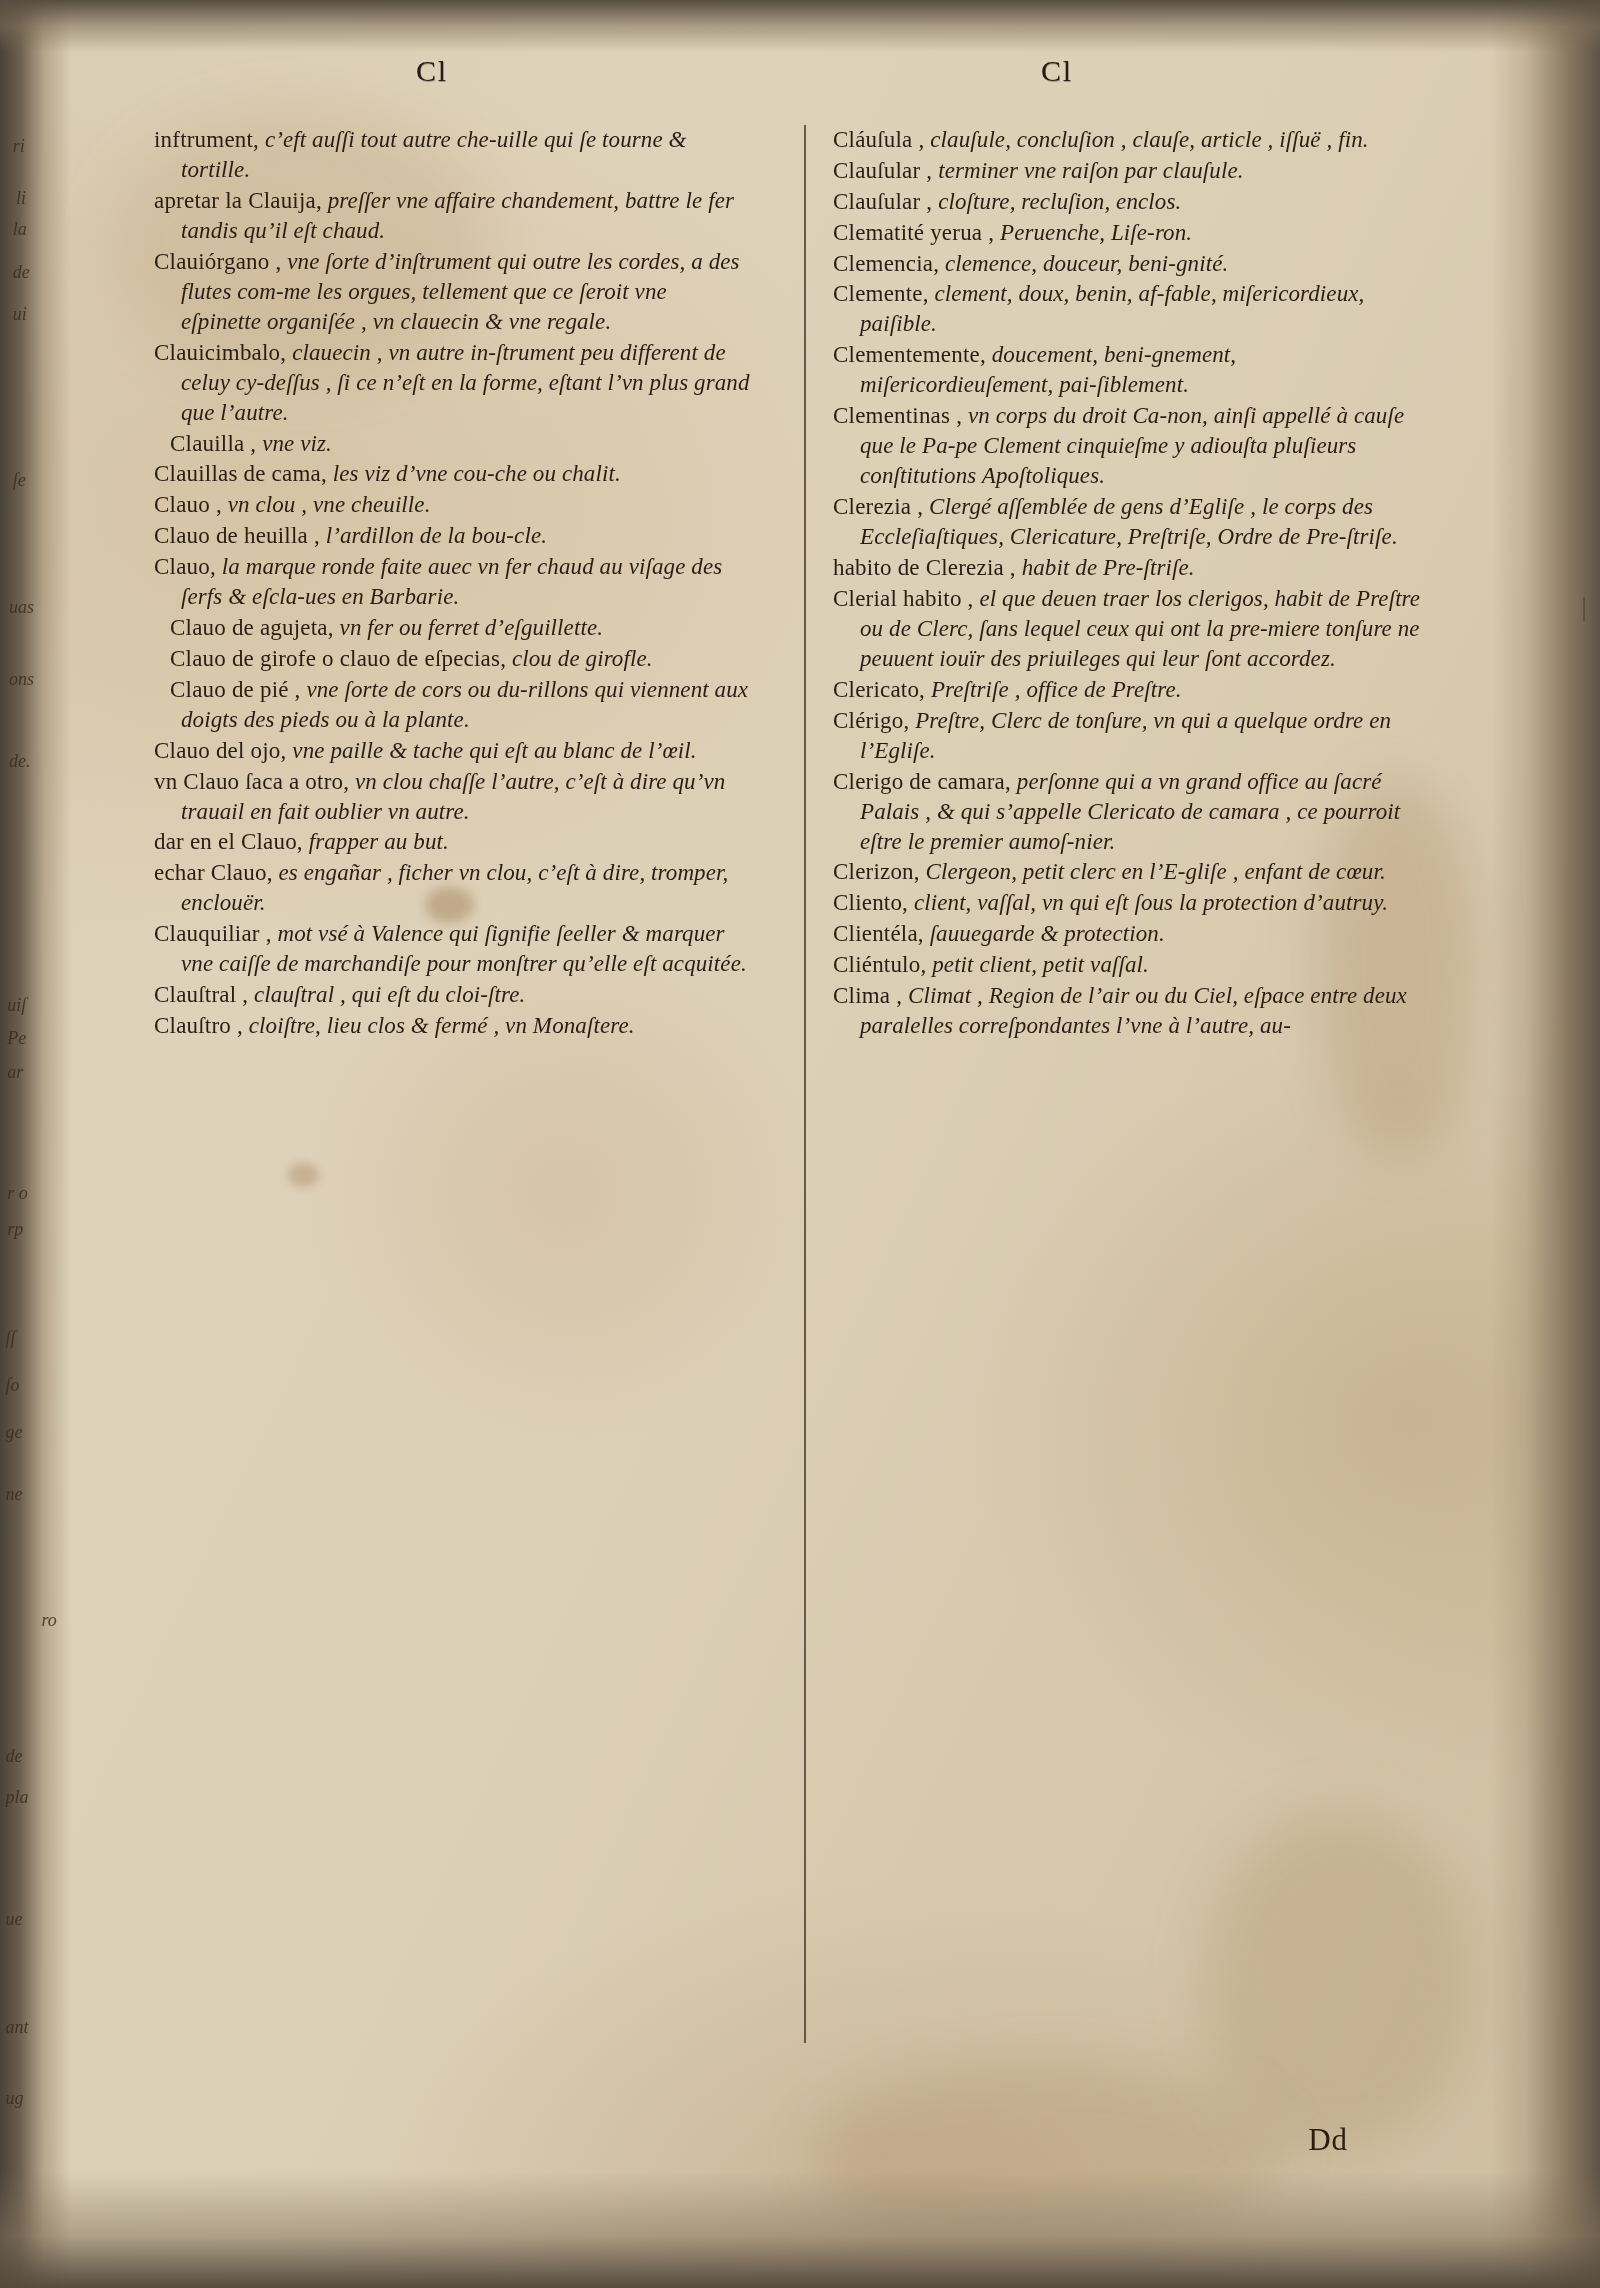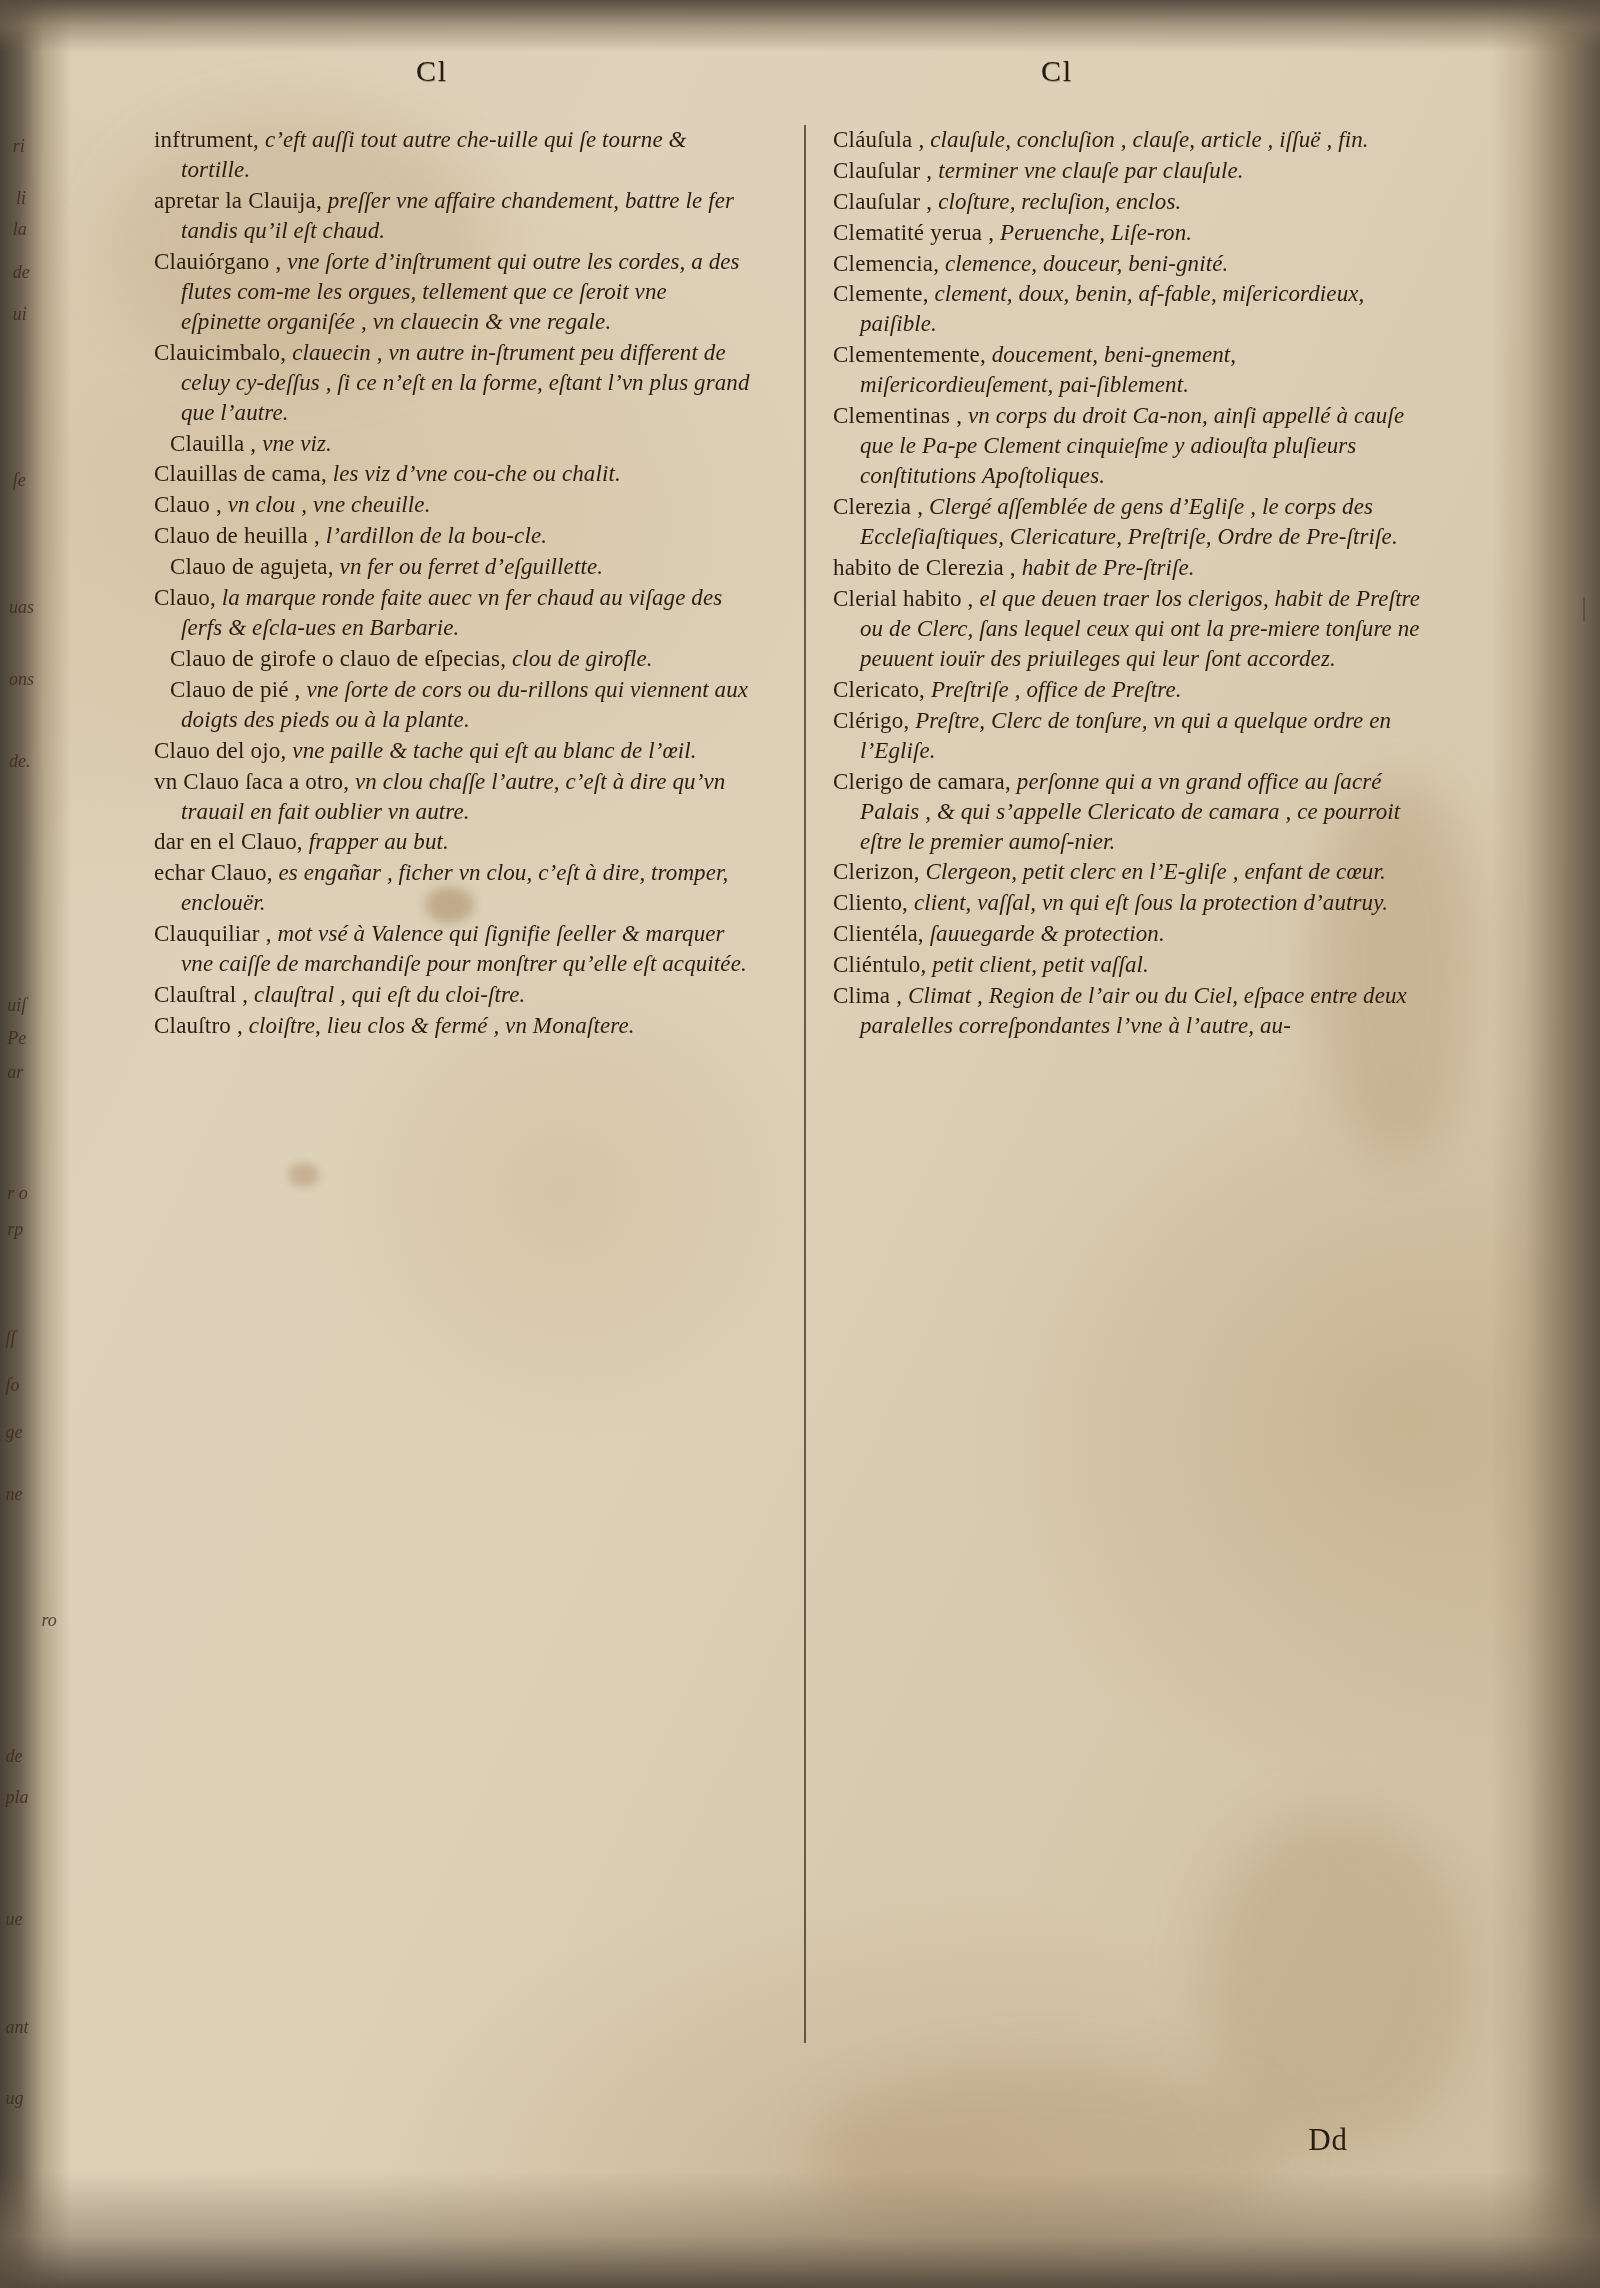--- a/index.html
+++ b/index.html
@@ -207,36 +207,36 @@
 
     <div class="col col-left">
       <p class="entry"><span class="hw">inftrument,</span><span class="it"> c’eft auſſi tout autre che-uille qui ſe tourne &amp; tortille.</span></p>
       <p class="entry"><span class="hw">apretar la Clauija,</span><span class="it"> preſſer vne affaire chandement, battre le fer tandis qu’il eſt chaud.</span></p>
       <p class="entry"><span class="hw">Clauiórgano ,</span><span class="it"> vne ſorte d’inſtrument qui outre les cordes, a des flutes com-me les orgues, tellement que ce ſeroit vne eſpinette organiſée , vn clauecin &amp; vne regale.</span></p>
       <p class="entry"><span class="hw">Clauicimbalo,</span><span class="it"> clauecin , vn autre in-ſtrument peu different de celuy cy-deſſus , ſi ce n’eſt en la forme, eſtant l’vn plus grand que l’autre.</span></p>
       <p class="entry ind"><span class="hw">Clauilla ,</span><span class="it"> vne viz.</span></p>
       <p class="entry"><span class="hw">Clauillas de cama,</span><span class="it"> les viz d’vne cou-che ou chalit.</span></p>
       <p class="entry"><span class="hw">Clauo ,</span><span class="it"> vn clou , vne cheuille.</span></p>
       <p class="entry"><span class="hw">Clauo de heuilla ,</span><span class="it"> l’ardillon de la bou-cle.</span></p>
+      <p class="entry"><span class="hw">Clauo,</span><span class="it"> la marque ronde faite auec vn fer chaud au viſage des ſerfs &amp; eſcla-ues en Barbarie.</span></p>
       <p class="entry ind"><span class="hw">Clauo de agujeta,</span><span class="it"> vn fer ou ferret d’eſguillette.</span></p>
-      <p class="entry"><span class="hw">Clauo,</span><span class="it"> la marque ronde faite auec vn fer chaud au viſage des ſerfs &amp; eſcla-ues en Barbarie.</span></p>
       <p class="entry ind"><span class="hw">Clauo de girofe o clauo de eſpecias,</span><span class="it"> clou de girofle.</span></p>
       <p class="entry ind"><span class="hw">Clauo de pié ,</span><span class="it"> vne ſorte de cors ou du-rillons qui viennent aux doigts des pieds ou à la plante.</span></p>
       <p class="entry"><span class="hw">Clauo del ojo,</span><span class="it"> vne paille &amp; tache qui eſt au blanc de l’œil.</span></p>
       <p class="entry"><span class="hw">vn Clauo ſaca a otro,</span><span class="it"> vn clou chaſſe l’autre, c’eſt à dire qu’vn trauail en fait oublier vn autre.</span></p>
       <p class="entry"><span class="hw">dar en el Clauo,</span><span class="it"> frapper au but.</span></p>
       <p class="entry"><span class="hw">echar Clauo,</span><span class="it"> es engañar , ficher vn clou, c’eſt à dire, tromper, enclouër.</span></p>
       <p class="entry"><span class="hw">Clauquiliar ,</span><span class="it"> mot vsé à Valence qui ſignifie ſeeller &amp; marquer vne caiſſe de marchandiſe pour monſtrer qu’elle eſt acquitée.</span></p>
       <p class="entry"><span class="hw">Clauſtral ,</span><span class="it"> clauſtral , qui eſt du cloi-ſtre.</span></p>
       <p class="entry"><span class="hw">Clauſtro ,</span><span class="it"> cloiſtre, lieu clos &amp; fermé , vn Monaſtere.</span></p>
     </div>
 
     <div class="col col-right">
       <p class="entry"><span class="hw">Cláuſula ,</span><span class="it"> clauſule, concluſion , clauſe, article , iſſuë , fin.</span></p>
-      <p class="entry"><span class="hw">Clauſular ,</span><span class="it"> terminer vne clauſe par clauſule.</span></p>
+      <p class="entry"><span class="hw">Clauſular ,</span><span class="it"> terminer vne raiſon par clauſule.</span></p>
       <p class="entry"><span class="hw">Clauſular ,</span><span class="it"> cloſture, recluſion, enclos.</span></p>
       <p class="entry"><span class="hw">Clematité yerua ,</span><span class="it"> Peruenche, Liſe-ron.</span></p>
       <p class="entry"><span class="hw">Clemencia,</span><span class="it"> clemence, douceur, beni-gnité.</span></p>
       <p class="entry"><span class="hw">Clemente,</span><span class="it"> clement, doux, benin, af-fable, miſericordieux, paiſible.</span></p>
       <p class="entry"><span class="hw">Clementemente,</span><span class="it"> doucement, beni-gnement, miſericordieuſement, pai-ſiblement.</span></p>
       <p class="entry"><span class="hw">Clementinas ,</span><span class="it"> vn corps du droit Ca-non, ainſi appellé à cauſe que le Pa-pe Clement cinquieſme y adiouſta pluſieurs conſtitutions Apoſtoliques.</span></p>
       <p class="entry"><span class="hw">Clerezia ,</span><span class="it"> Clergé aſſemblée de gens d’Egliſe , le corps des Eccleſiaſtiques, Clericature, Preſtriſe, Ordre de Pre-ſtriſe.</span></p>
       <p class="entry"><span class="hw">habito de Clerezia ,</span><span class="it"> habit de Pre-ſtriſe.</span></p>
       <p class="entry"><span class="hw">Clerial habito ,</span><span class="it"> el que deuen traer los clerigos, habit de Preſtre ou de Clerc, ſans lequel ceux qui ont la pre-miere tonſure ne peuuent iouïr des priuileges qui leur ſont accordez.</span></p>
       <p class="entry"><span class="hw">Clericato,</span><span class="it"> Preſtriſe , office de Preſtre.</span></p>

